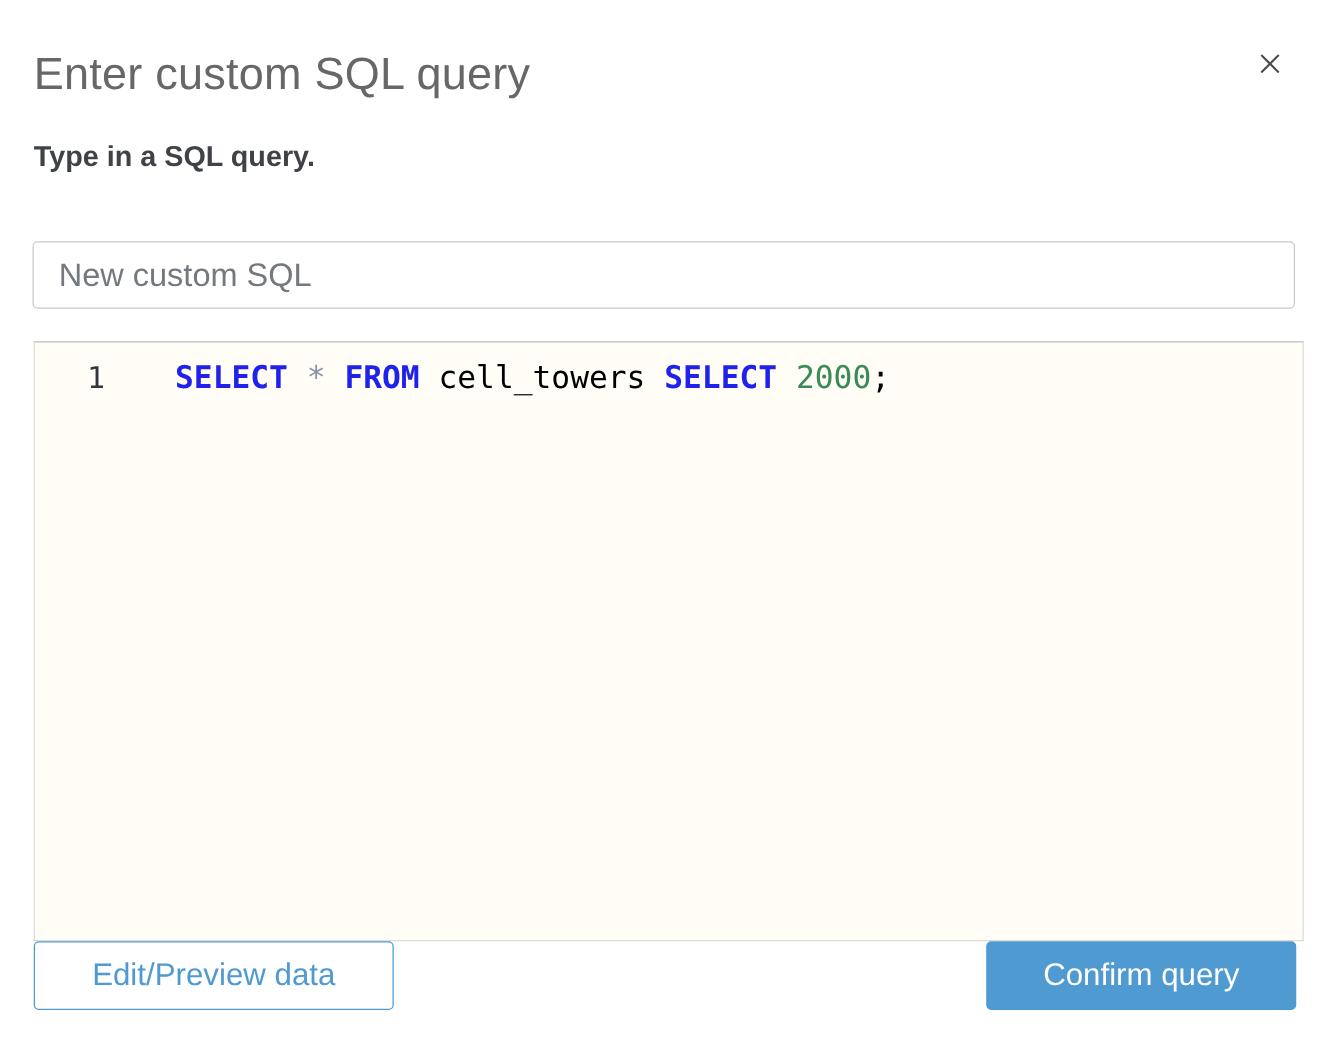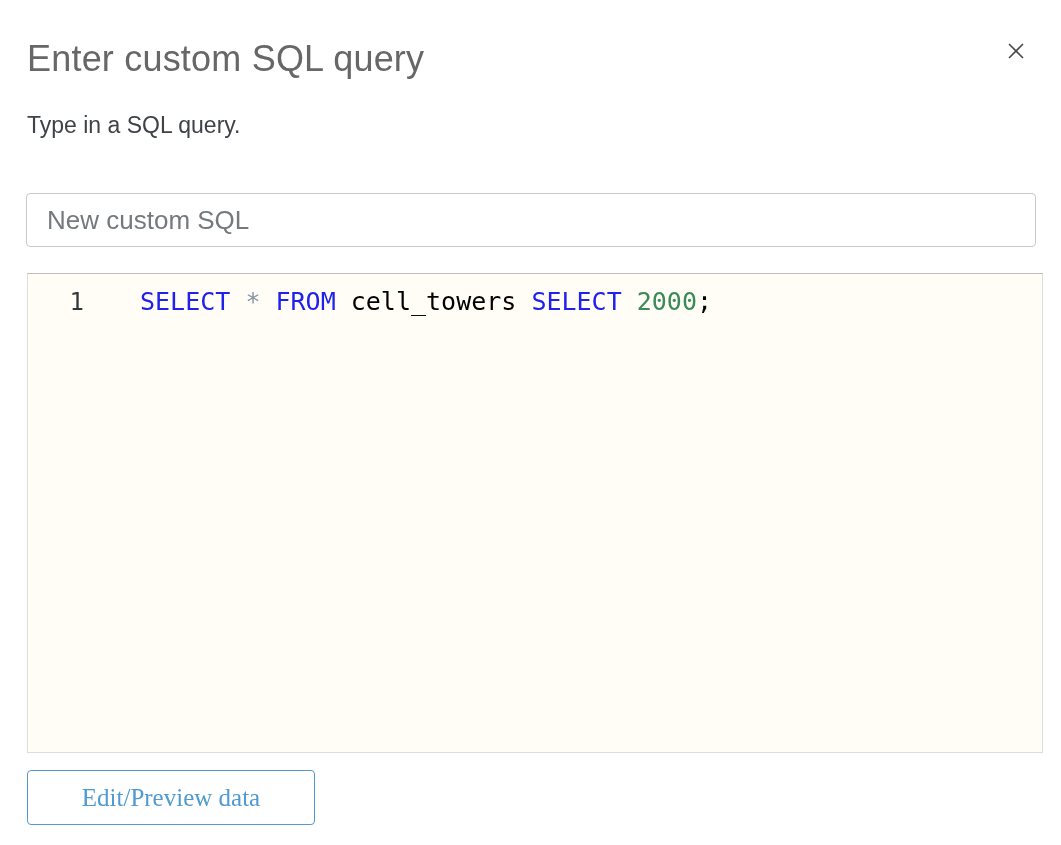--- a/index.html
+++ b/index.html
@@ -37,21 +37,21 @@
     background: transparent;
     border: none;
     cursor: pointer;
     display: flex; align-items: center; justify-content: center;
     padding: 0;
   }
   .close-btn svg { display: block; }
   .dialog-subtitle {
     margin-top: 32px;
     font-size: 23px;
-    font-weight: 400;
+    font-weight: 700;
     color: #3f4347;
   }
   .name-input {
     position: absolute;
     left: 26px; top: 173px;
     width: 1010px; height: 54px;
     border: 1px solid #c9c9c9;
     border-radius: 4px;
     background: #ffffff;
     font-family: "Liberation Sans", sans-serif;
@@ -84,30 +84,30 @@
     padding-right: 14px;
     color: #33373d;
     font-size: 24px;
     user-select: none;
   }
   .code-line {
     white-space: pre;
     padding-left: 42px;
     color: #1a1a1a;
   }
-  .tok-keyword  { color: var(--keyword-blue); }
+  .tok-keyword  { color: var(--keyword-blue); font-weight: bold; }
   .tok-operator { color: var(--operator-gray); }
   .tok-number   { color: var(--number-green); }
   .tok-plain    { color: #000000; }
   .footer-btn {
     position: absolute;
-    top: 750px;
+    top: 733px;
     height: 55px;
     border-radius: 4px;
-    font-family: Liberation Serif, serif;
+    font-family: Liberation Sans, sans-serif;
     font-size: 25px;
     cursor: pointer;
     display: flex; align-items: center; justify-content: center;
   }
   .btn-outline {
     left: 27px;
     width: 288px;
     background: #ffffff;
     border: 1px solid var(--accent-blue);
     color: var(--accent-blue);
@@ -142,14 +142,15 @@
 
   <div class="sql-editor">
     <div class="editor-line">
       <div class="gutter">1</div>
       <div class="code-line"><span class="tok-keyword">SELECT</span><span class="tok-plain"> </span><span class="tok-operator">*</span><span class="tok-plain"> </span><span class="tok-keyword">FROM</span><span class="tok-plain"> cell_towers </span><span class="tok-keyword">SELECT</span><span class="tok-plain"> </span><span class="tok-number">2000</span><span class="tok-plain">;</span></div>
     </div>
   </div>
 
   <button class="footer-btn btn-outline">Edit/Preview data</button>
 
+  <button class="footer-btn btn-primary">Confirm query</button>
 
 </div>
 
 </body></html>

